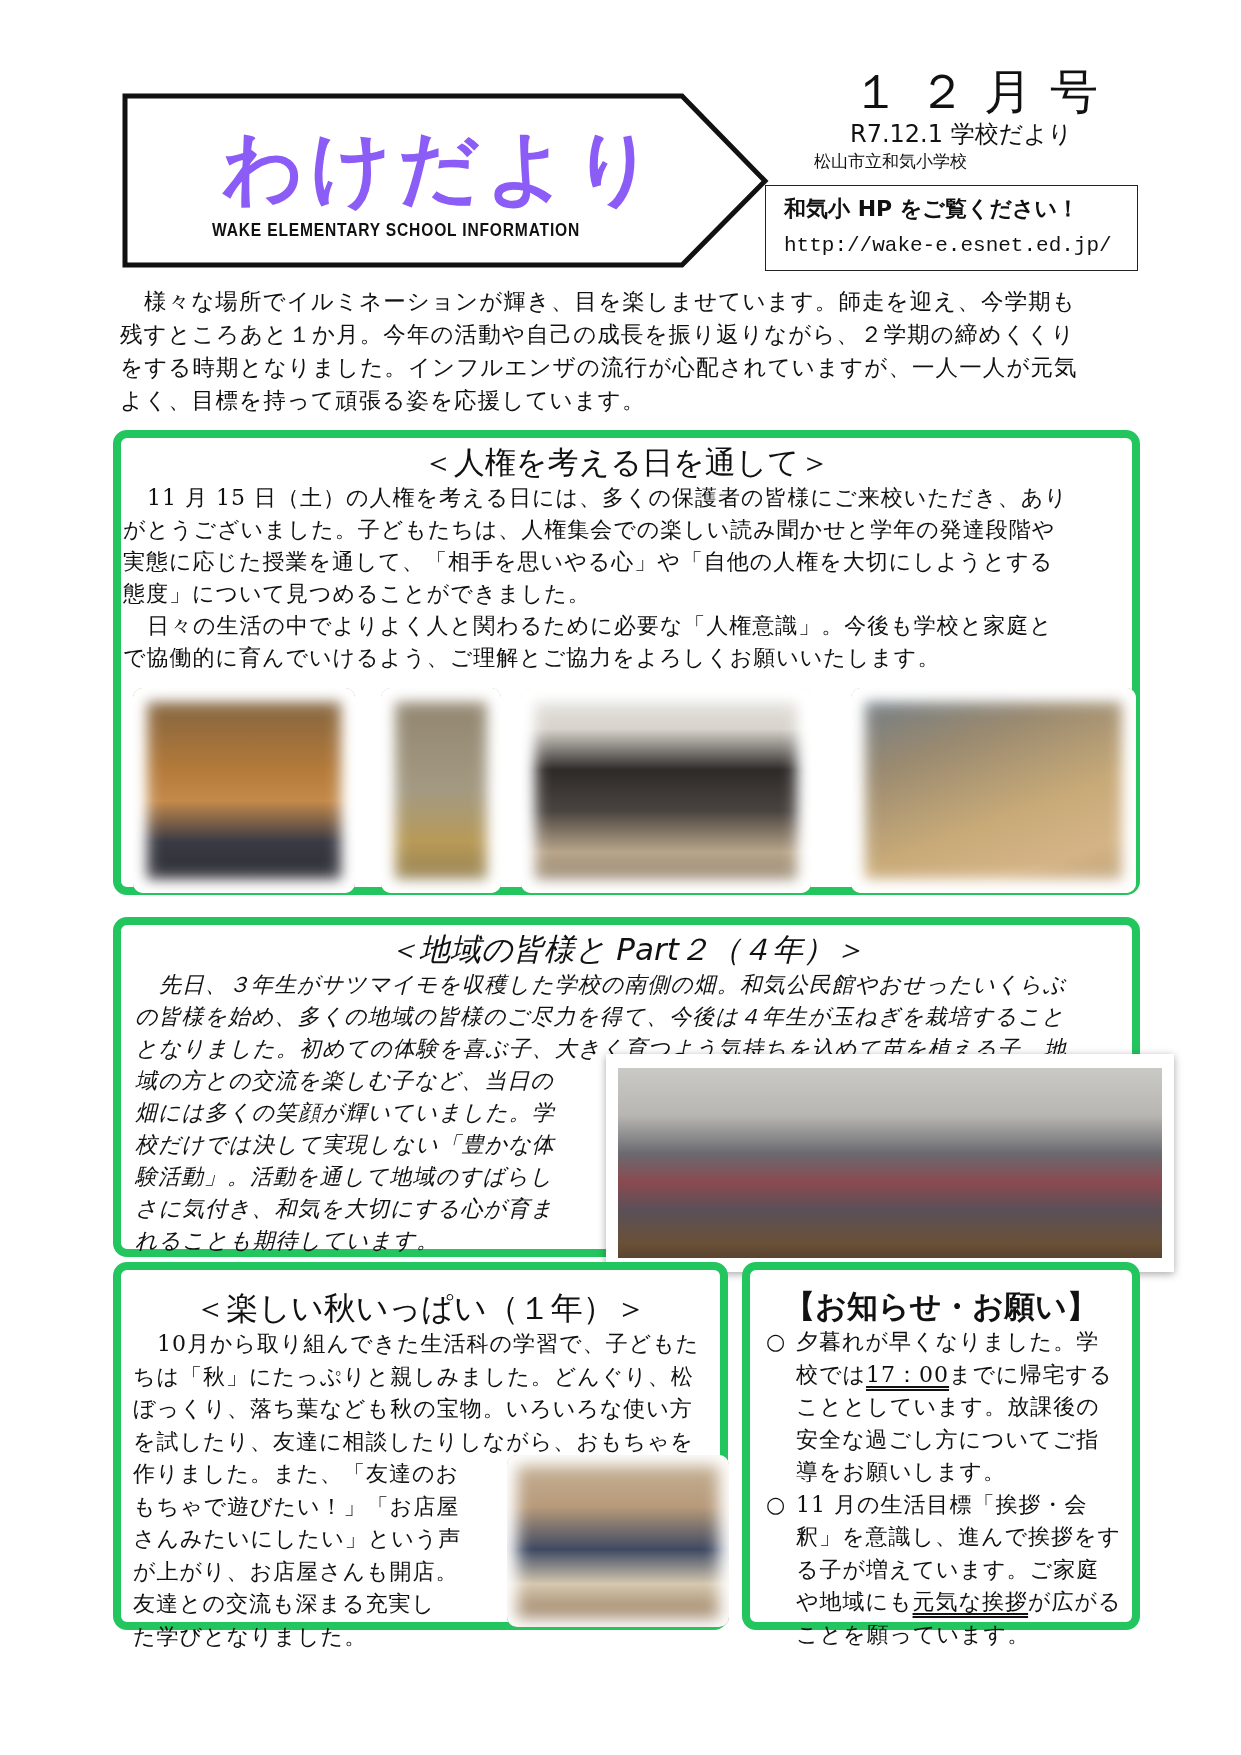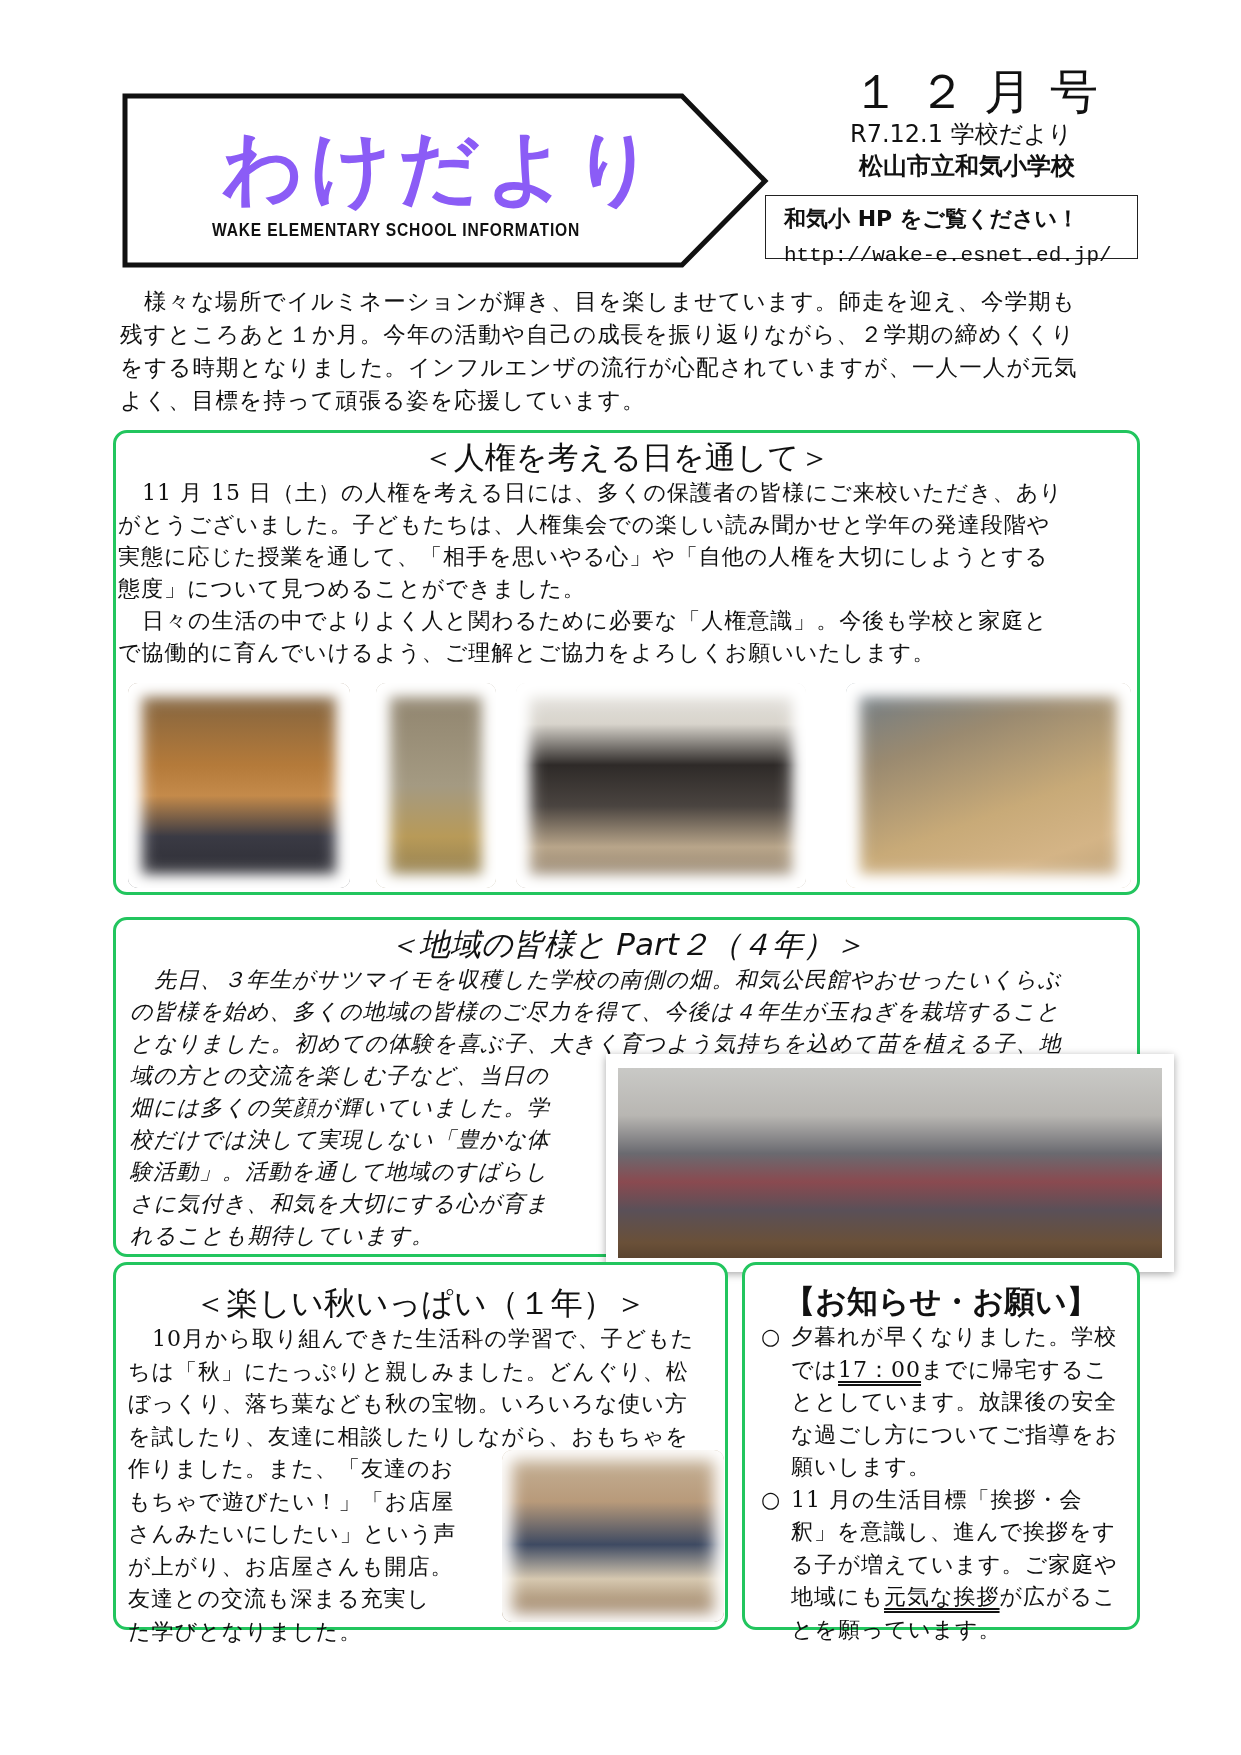--- a/index.html
+++ b/index.html
@@ -9,30 +9,30 @@
   .abs { position: absolute; }
 
   
   .banner { left: 122px; top: 93px; width: 650px; height: 176px; }
   .banner svg { position: absolute; left: 0; top: 0; }
   .banner-title { position: absolute; left: 100px; top: 22px; font-family: "DejaVu Sans", sans-serif; font-weight: bold; font-size: 80px; letter-spacing: 6px; color: #8b5cf6; }
   .banner-sub { position: absolute; left: 90px; top: 126px; font-family: "Liberation Sans", sans-serif; font-weight: bold; font-size: 19px; letter-spacing: 1px; transform: scaleX(0.82); transform-origin: left; }
 
   .issue { left: 852px; top: 60px; font-family: "DejaVu Sans", sans-serif; font-size: 48px; letter-spacing: 18px; font-weight: normal; }
   .date-line { left: 850px; top: 118px; font-family: "DejaVu Sans", sans-serif; font-size: 24px; }
-  .school-line { left: 859px; top: 150px; font-family: "DejaVu Sans", sans-serif; font-size: 24px; font-weight: bold; }
+  .school-line { left: 814px; top: 150px; font-family: "DejaVu Sans", sans-serif; font-size: 17px; font-weight: normal; }
 
-  .hp-box { left: 765px; top: 195px; width: 373px; height: 64px; border: 1.5px solid #222; padding: 8px 18px; }
+  .hp-box { left: 765px; top: 185px; width: 373px; height: 86px; border: 1.5px solid #222; padding: 8px 18px; }
   .hp-label { font-family: "DejaVu Sans", sans-serif; font-size: 22px; font-weight: bold; }
   .hp-url { font-family: "Liberation Mono", monospace; font-size: 21px; margin-top: 10px; }
 
   .intro { left: 120px; top: 285px; width: 1015px; font-size: 22.5px; line-height: 33px; letter-spacing: 1.1px; }
   .indent { display: inline-block; width: 24px; }
 
-  .section { border: 3px solid #22c55e; border-radius: 14px; background: #fff; }
+  .section { border: 8px solid #22c55e; border-radius: 14px; background: #fff; }
   .sec-title { font-family: "DejaVu Sans", sans-serif; font-size: 31px; text-align: center; line-height: 40px; }
   .sec-body { font-size: 22px; line-height: 32px; letter-spacing: 1px; }
 
   .s1 { left: 113px; top: 430px; width: 1027px; height: 465px; }
   .s1 .sec-title { margin-top: 4px; }
   .s1 .sec-body { padding: 0 14px 0 2px; }
 
   .photo { position: absolute; border-radius: 10px; box-shadow: 0 0 14px 8px #fff inset; overflow: hidden; }
   .photo::after { content: ""; position: absolute; inset: 0; box-shadow: inset 0 0 18px 12px #fff; }
   .p1 { left: 12px; top: 250px; width: 222px; height: 205px; background: linear-gradient(180deg,#7a6040 0%,#b47a3a 40%,#c48a4a 55%,#3a3a44 75%,#2a2a30 100%); }

